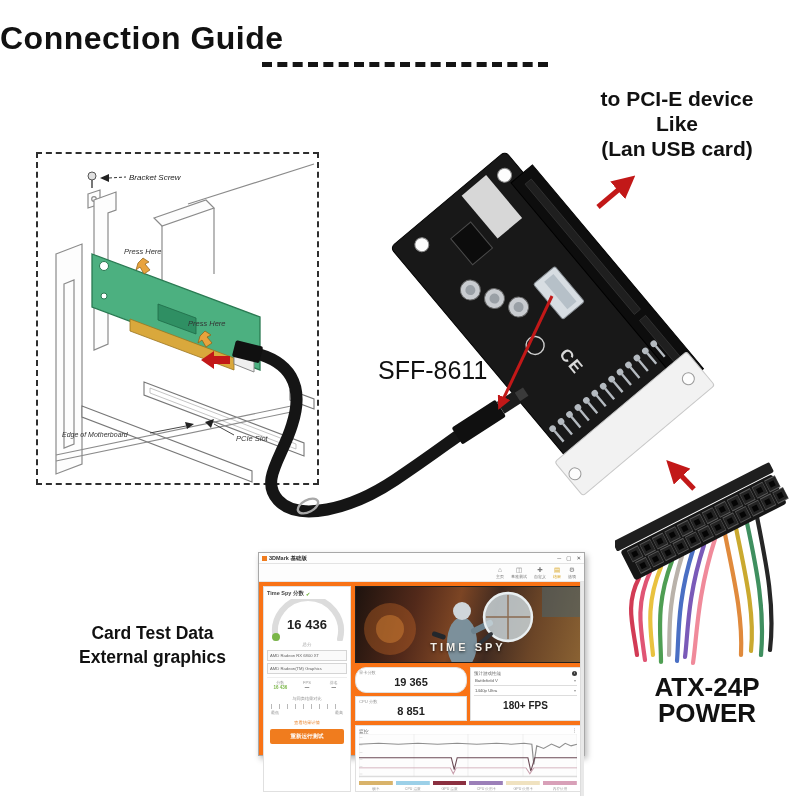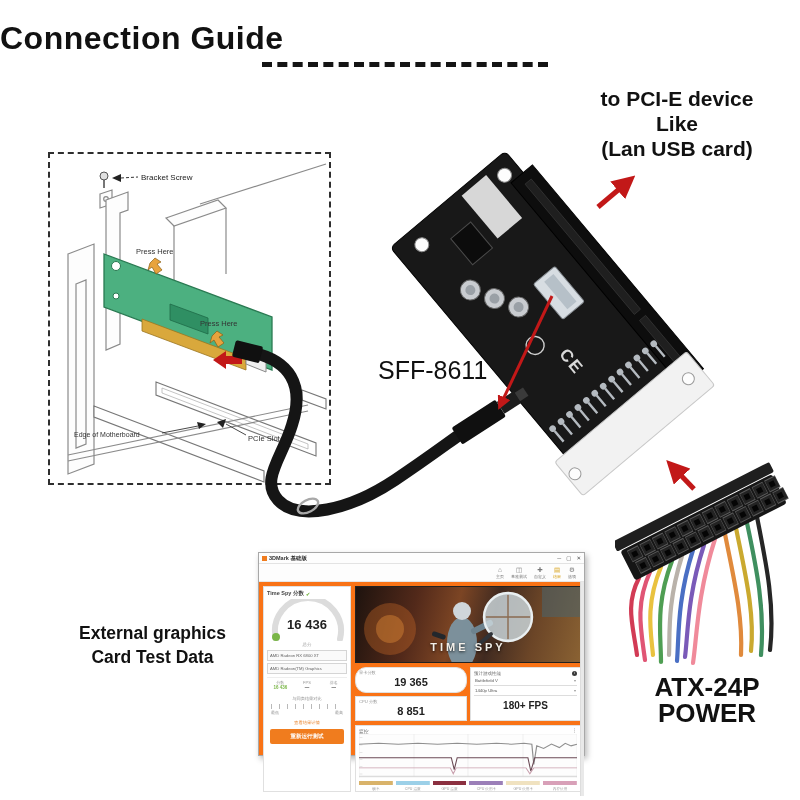--- a/index.html
+++ b/index.html
@@ -8,21 +8,21 @@
   .abs{position:absolute;}
   
   .main-title{left:0;right:0;top:20px;font-size:32px;font-weight:bold;letter-spacing:.5px;}
   .title-dash{left:262px;top:62px;width:286px;height:0;border-top:5px dashed #141414;}
   
   .pcie-device{left:552px;top:86px;width:250px;text-align:center;font-size:21px;font-weight:bold;line-height:1.2;}
   .sff-label{left:378px;top:356px;font-size:25px;font-weight:normal;}
   .testdata-label{left:50px;top:622px;width:205px;text-align:center;font-size:17.5px;font-weight:bold;line-height:1.35;}
   .atx-label{left:612px;top:674px;width:190px;text-align:center;font-size:26px;font-weight:bold;line-height:1.0;}
   
-  .install-box{left:48px;top:152px;width:283px;height:333px;border:2px dashed #2e2e2e;box-sizing:border-box;}
+  .install-box{left:36px;top:152px;width:283px;height:333px;border:2px dashed #2e2e2e;box-sizing:border-box;font-style:italic;}
   .diagram-text{font-family:"Liberation Sans",sans-serif;}
   
   .bench{left:258px;top:552px;width:327px;height:204px;background:#f97316;border:1px solid #a8a8a8;
          box-shadow:2px 3px 6px rgba(0,0,0,.28);box-sizing:border-box;font-size:6px;}
   .bench .titlebar{height:10px;background:#fdfdfd;border-bottom:1px solid #e3e3e3;display:flex;align-items:center;padding:0 3px;}
   .bench .app-ico{width:5px;height:5px;background:#f07c1e;margin-right:2px;}
   .bench .t-title{font-size:5.5px;font-weight:bold;color:#333;flex:1;}
   .bench .wc{font-size:5.5px;color:#555;margin-left:5px;cursor:default;}
   .bench .toolbar{height:17px;display:flex;justify-content:flex-end;align-items:center;gap:7px;padding:0 8px;background:#fdfdfd;border-bottom:1px solid #e6e6e6;}
   .tb-item{display:flex;flex-direction:column;align-items:center;color:#777;}
@@ -251,22 +251,22 @@
       <line x1="6" y1="5" x2="171" y2="5" stroke="#050505" stroke-width="5.5" stroke-dasharray="5.5 8.5"></line>
     </g>
   </svg>
 
   <div class="abs atx-label">
     <div>ATX-24P</div>
     <div>POWER</div>
   </div>
 
   <div class="abs testdata-label">
+    <div>Card Test Data</div>
     <div>External graphics</div>
-    <div>Card Test Data</div>
   </div>
 
   <div class="abs bench">
     <div class="titlebar">
       <span class="app-ico"></span>
       <span class="t-title">3DMark 基础版</span>
       <span class="wc">─</span>
       <span class="wc">▢</span>
       <span class="wc">✕</span>
     </div>

